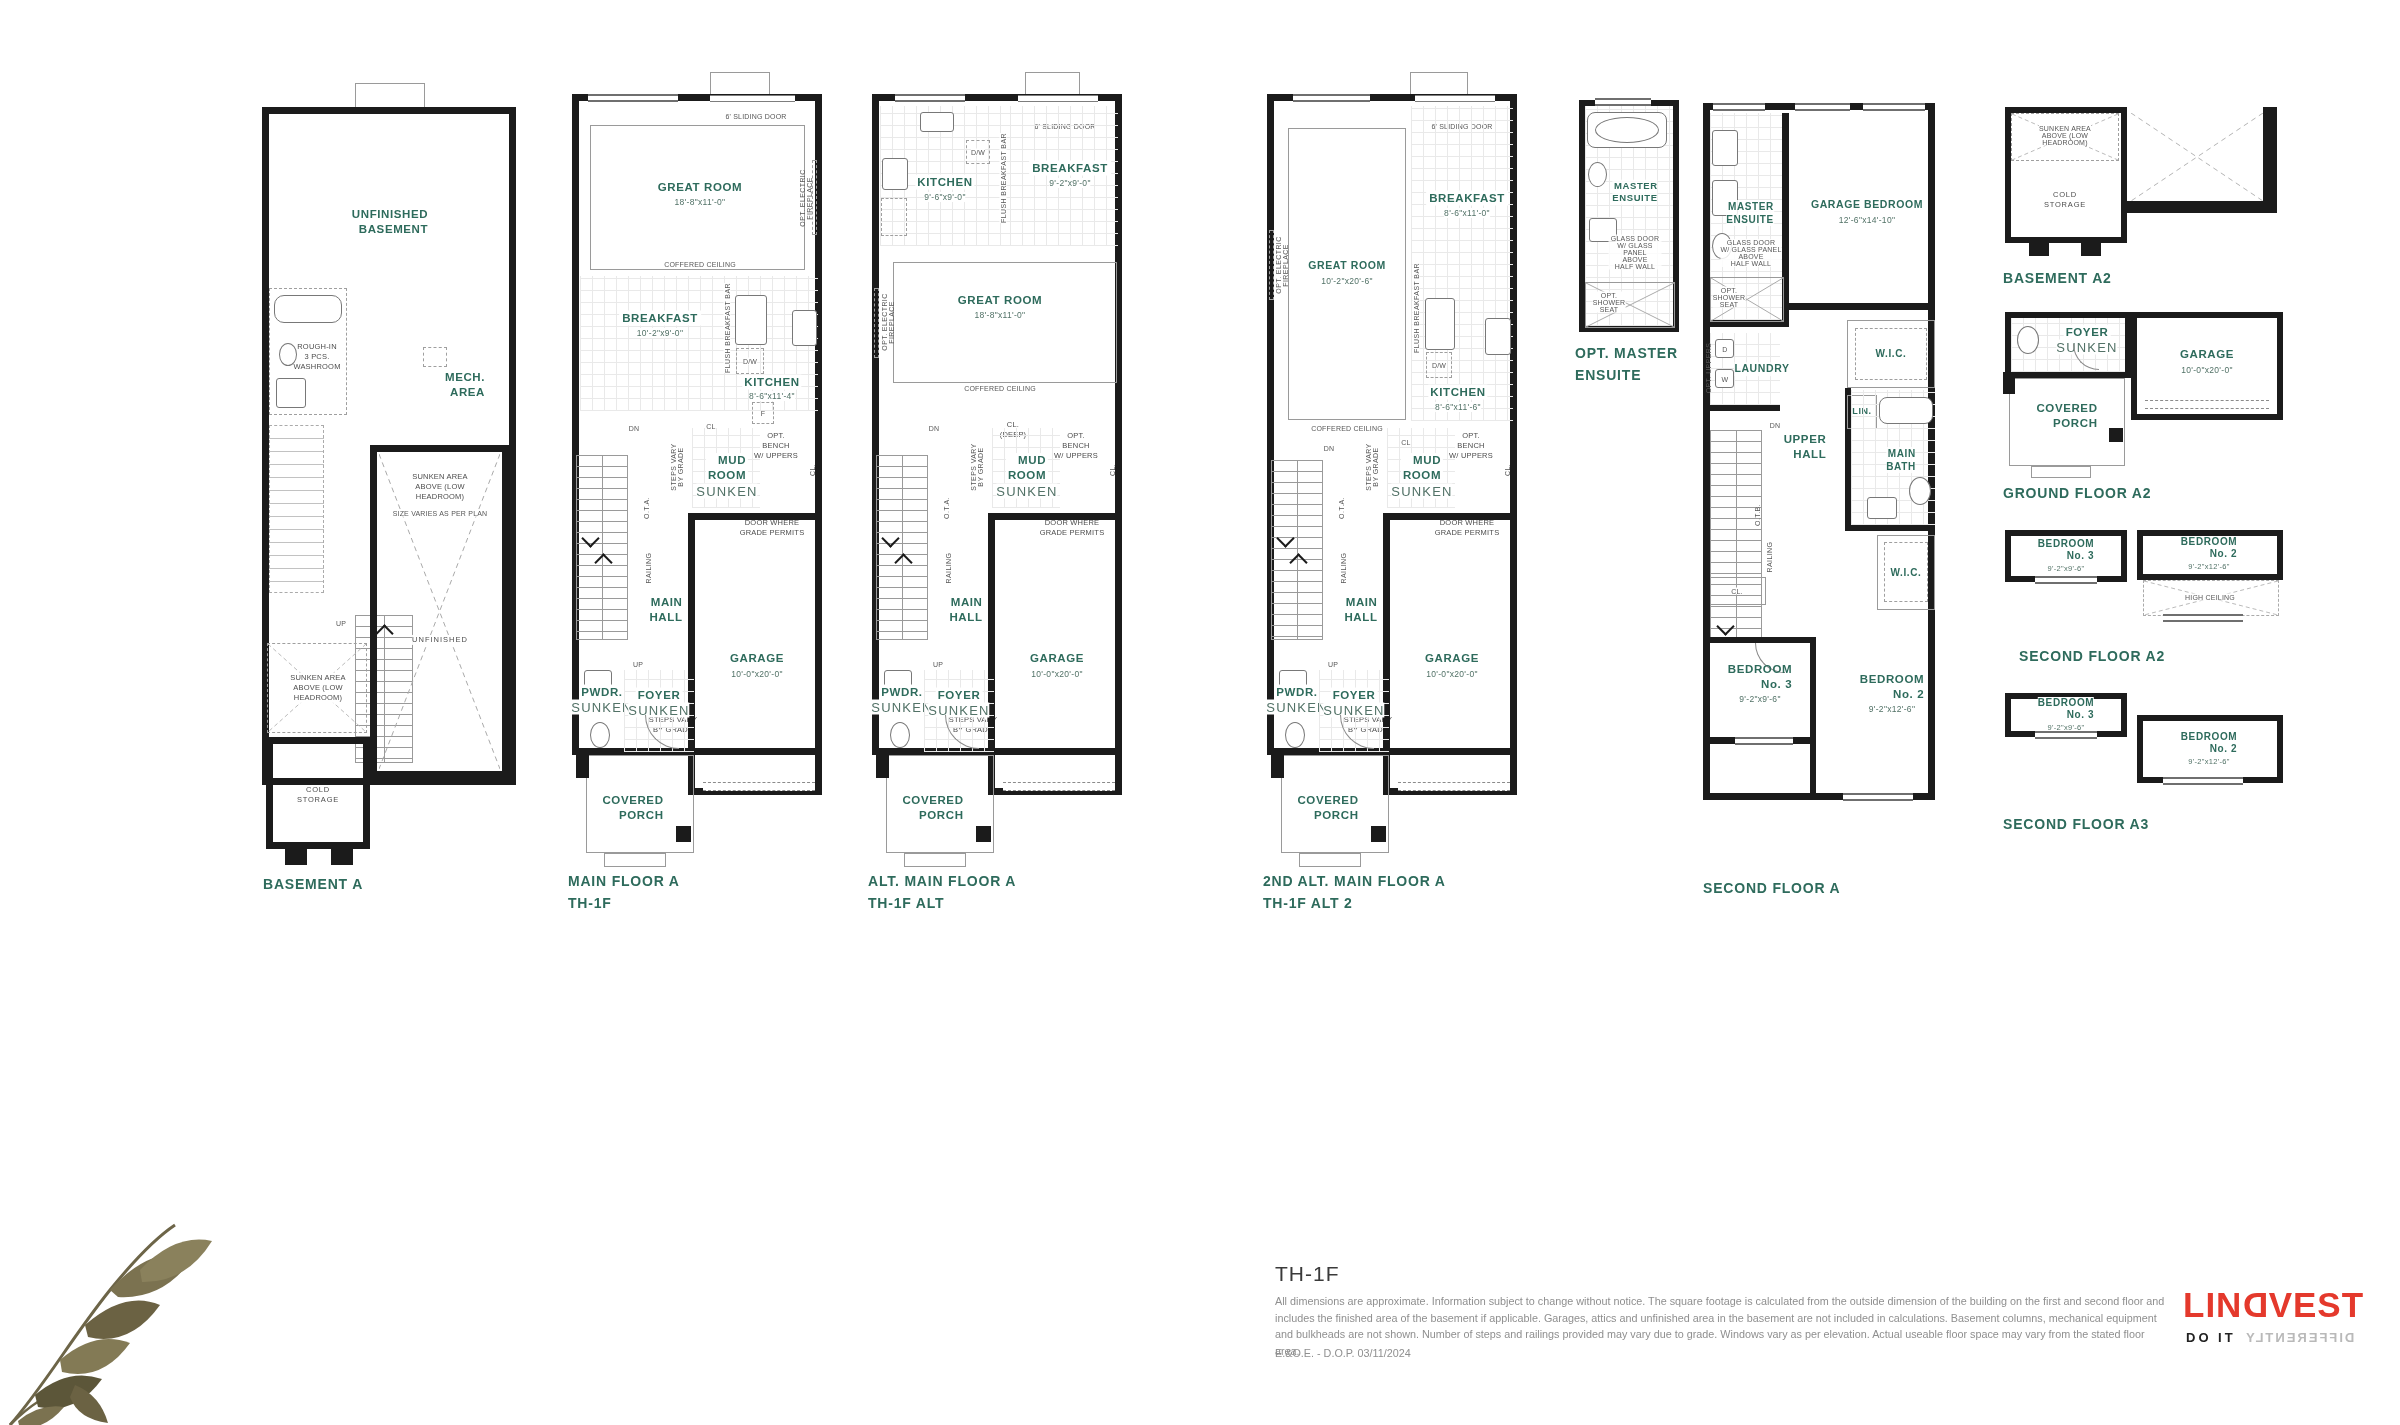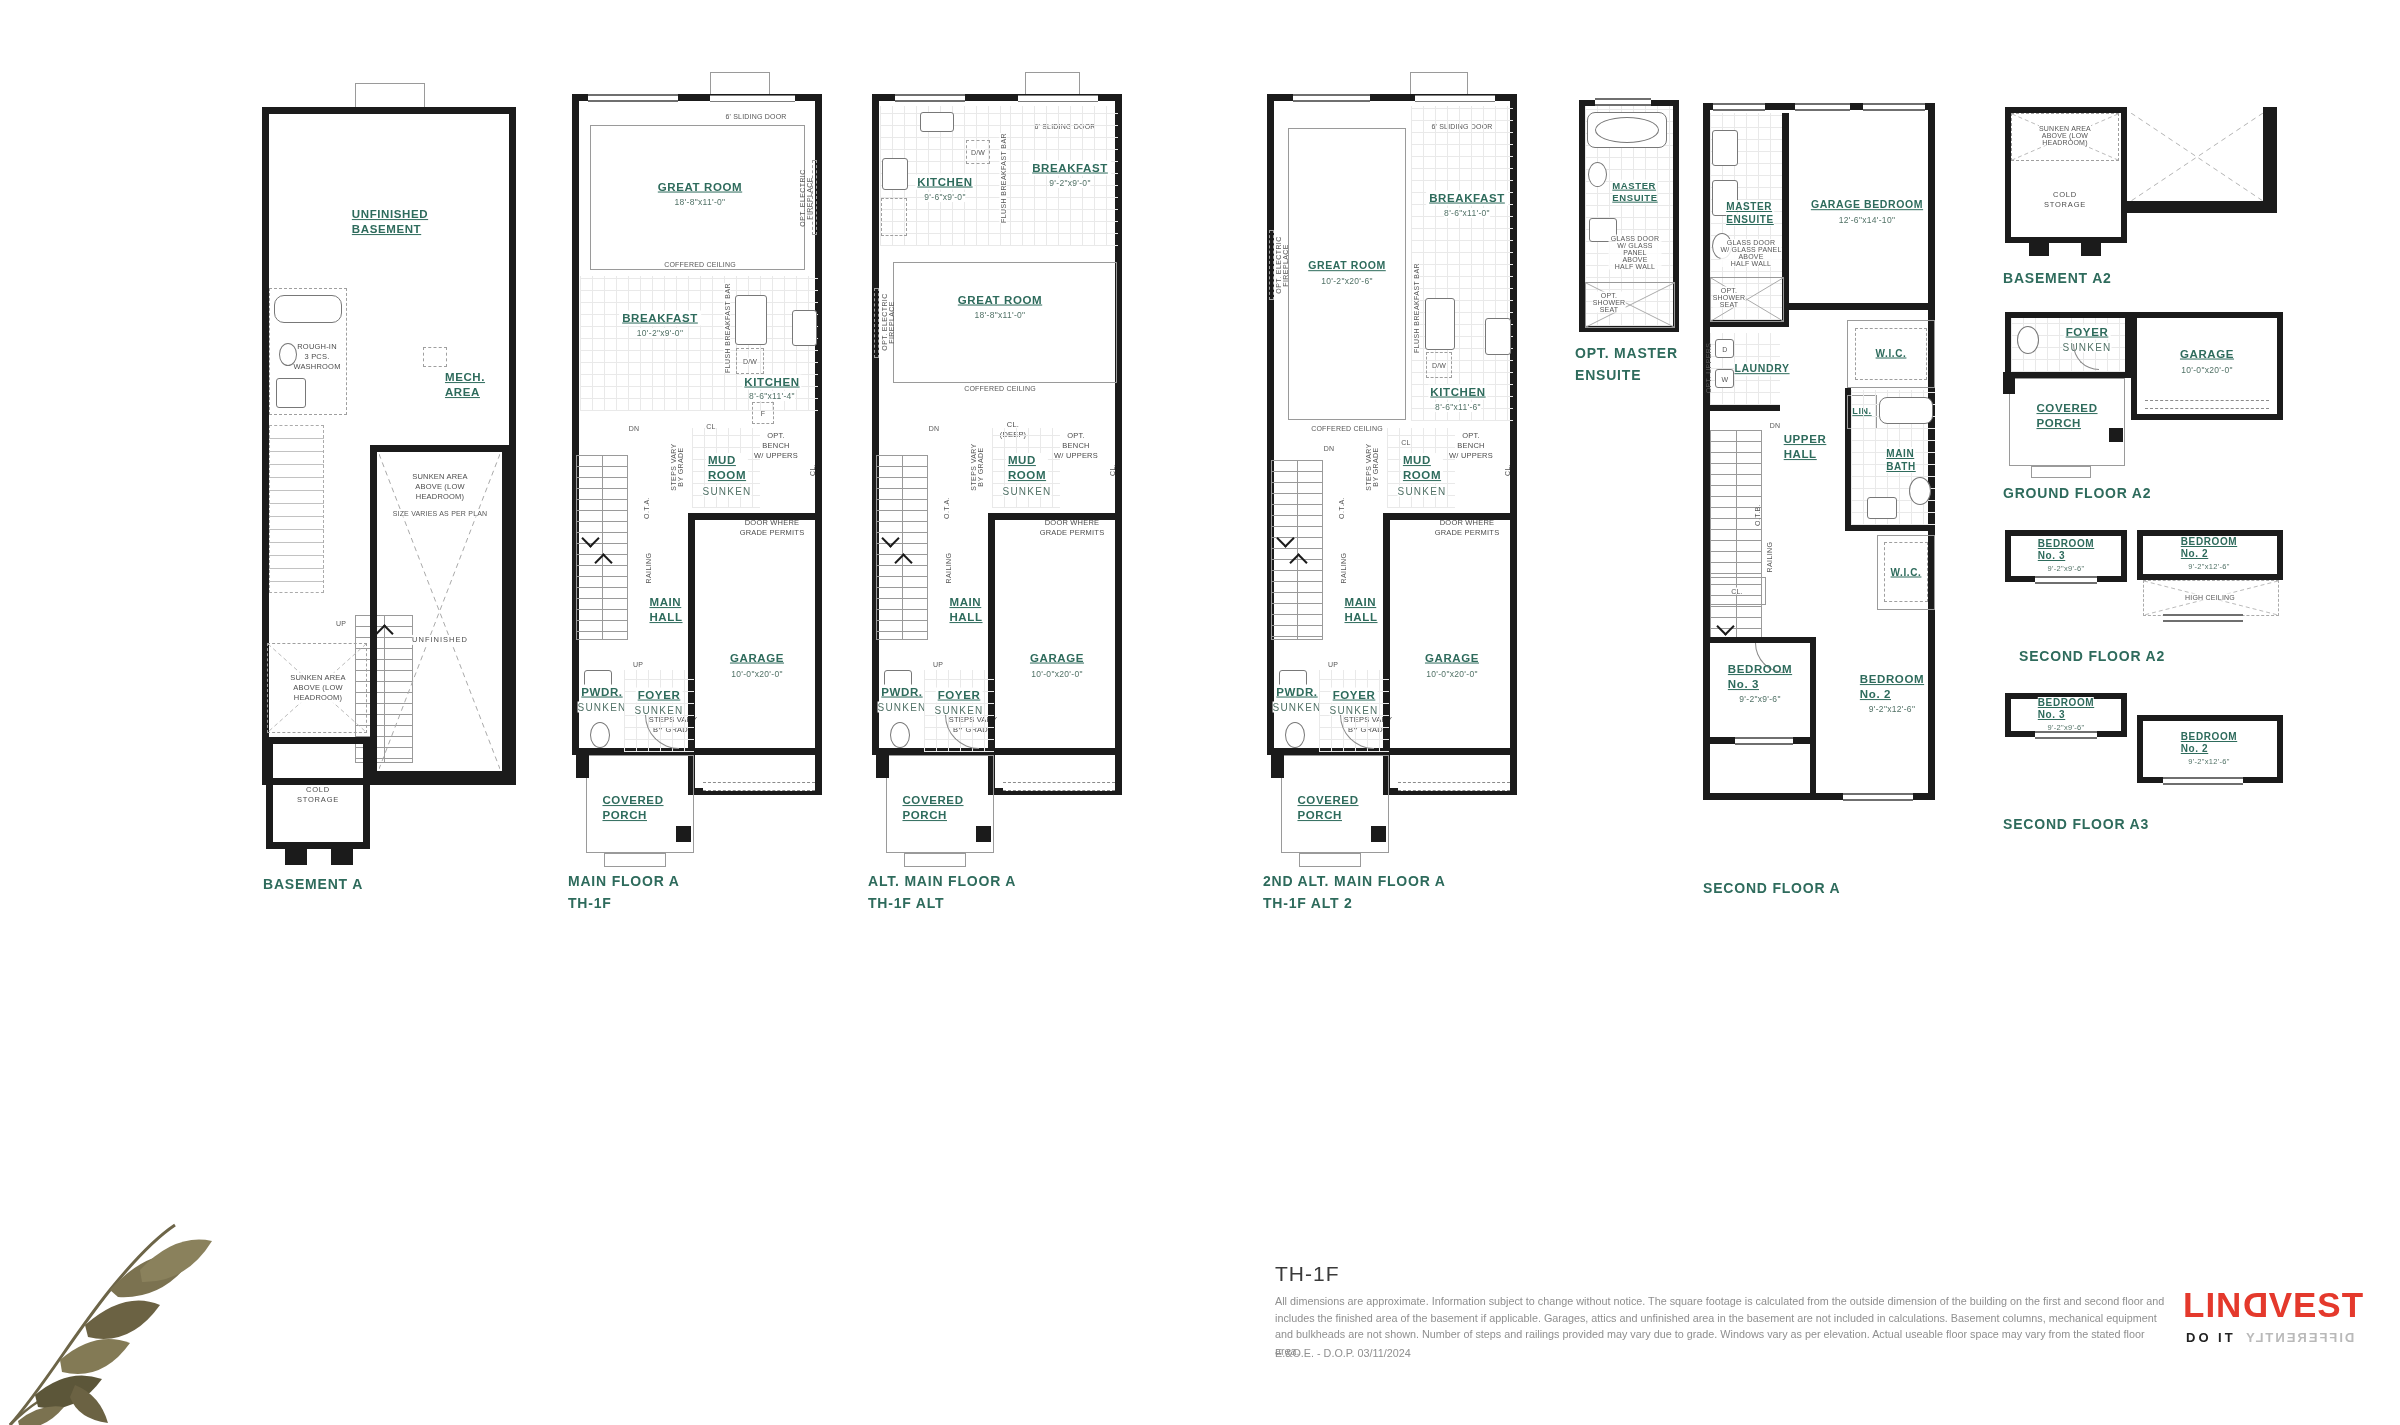--- a/index.html
+++ b/index.html
@@ -30,26 +30,26 @@
   .oval{border-radius:50%;}
   .xbox{position:absolute;}
   .xbox svg{display:block;width:100%;height:100%;}
   .arc{position:absolute;border-left:1px solid #8a8a8a;border-bottom:1px solid #8a8a8a;
        border-bottom-left-radius:100%;box-sizing:border-box;}
   .chev{position:absolute;width:11px;height:11px;border-left:2.5px solid #1b1b1b;
         border-top:2.5px solid #1b1b1b;}
   .chev.up{transform:rotate(45deg);}
   .chev.down{transform:rotate(225deg);}
   
-  .lbl{position:absolute;transform:translate(-50%,-50%);text-align:left;white-space:pre-line;
-       color:#2e6b5c;font-weight:700;font-size:11.5px;letter-spacing:.6px;line-height:1.3;text-decoration:underline;}
+  .lbl{position:absolute;transform:translate(-50%,-50%);text-align:right;white-space:pre-line;
+       color:#2e6b5c;font-weight:700;font-size:11.5px;letter-spacing:.6px;line-height:1.3;}
   .dim{position:absolute;transform:translate(-50%,-50%);text-align:center;white-space:pre-line;
        color:#527267;font-weight:400;font-size:8.5px;letter-spacing:.3px;}
   .sub{position:absolute;transform:translate(-50%,-50%);text-align:center;
-       color:#527267;font-weight:400;font-size:10px;letter-spacing:1.2px;}
+       color:#527267;font-weight:400;font-size:13px;letter-spacing:1.2px;}
   .note{position:absolute;transform:translate(-50%,-50%);text-align:center;white-space:pre-line;
        color:#4c4c4c;font-weight:400;font-size:7.5px;letter-spacing:.2px;line-height:1.35;}
   .tinyl{position:absolute;transform:translate(-50%,-50%);text-align:center;white-space:pre-line;
        color:#565656;font-weight:400;font-size:7px;letter-spacing:.2px;}
   .vert{position:absolute;writing-mode:vertical-rl;transform:translate(-50%,-50%) rotate(180deg);
        text-align:center;color:#565656;font-weight:400;font-size:7px;letter-spacing:.4px;white-space:pre-line;}
   .cap{position:absolute;color:#2e6b5c;font-weight:700;font-size:14px;letter-spacing:.8px;
        line-height:1.6;white-space:pre-line;}
   
   .ftitle{position:absolute;color:#3a3a3a;font-size:21px;font-weight:400;letter-spacing:1px;}

